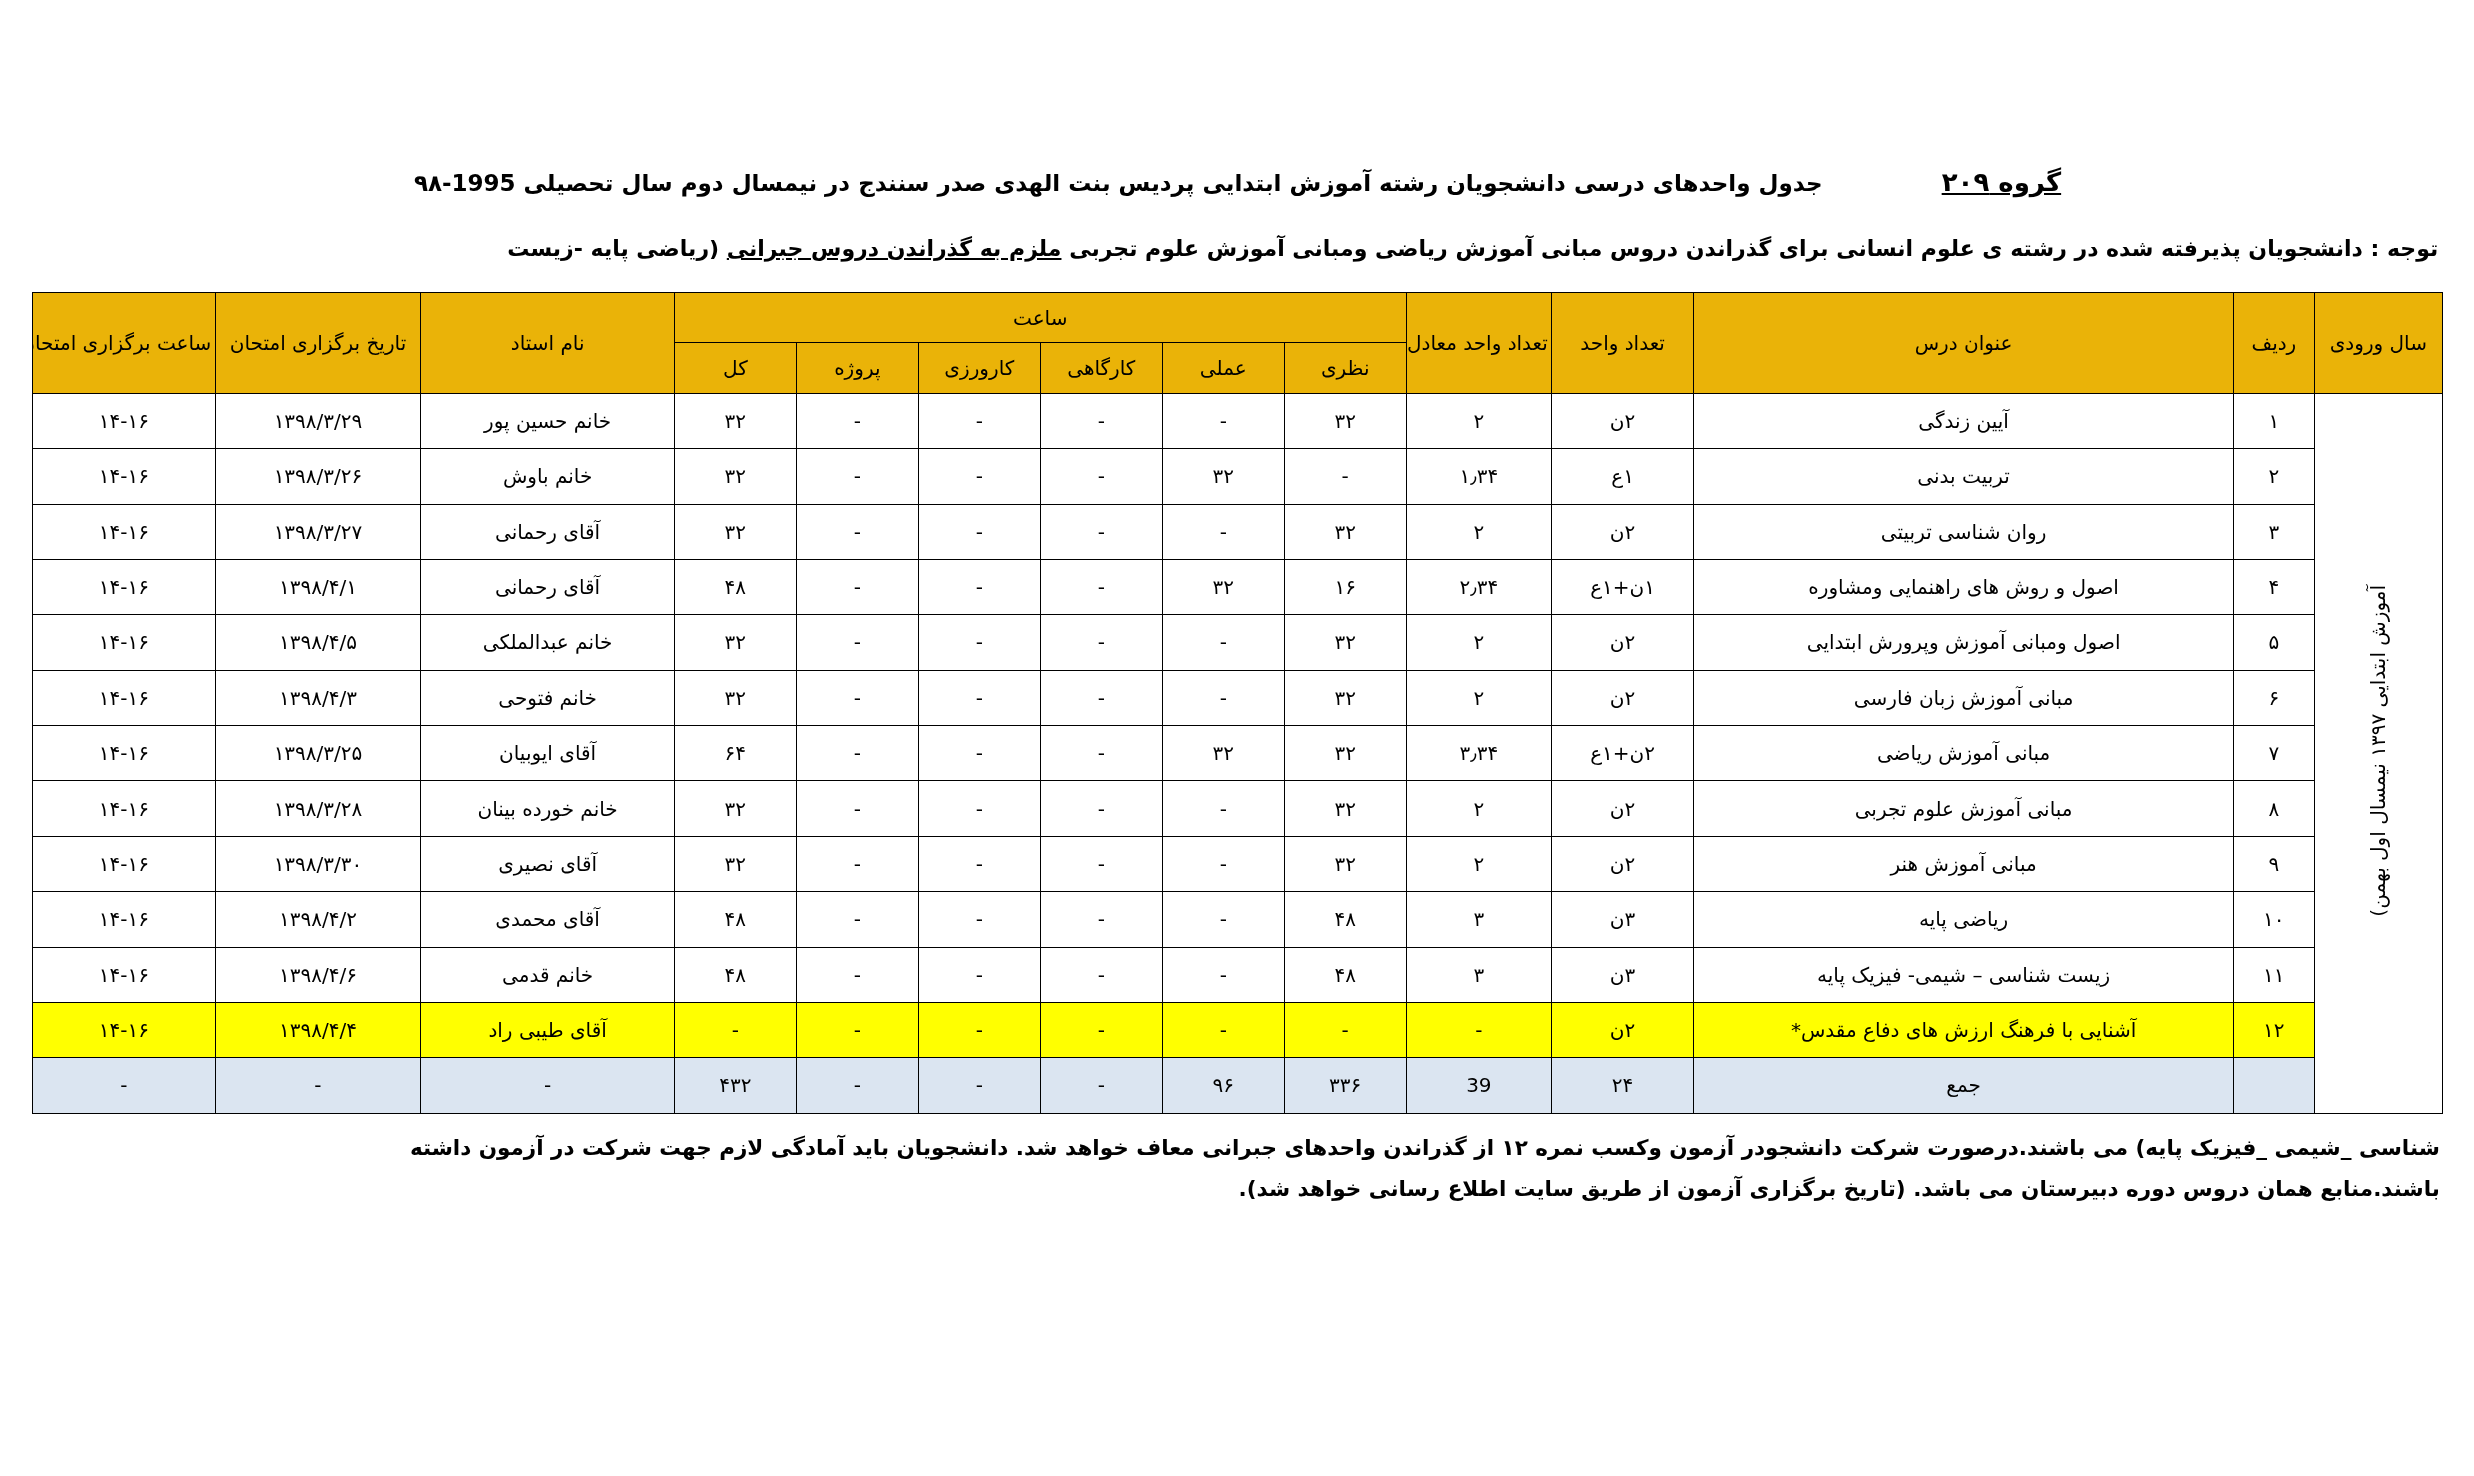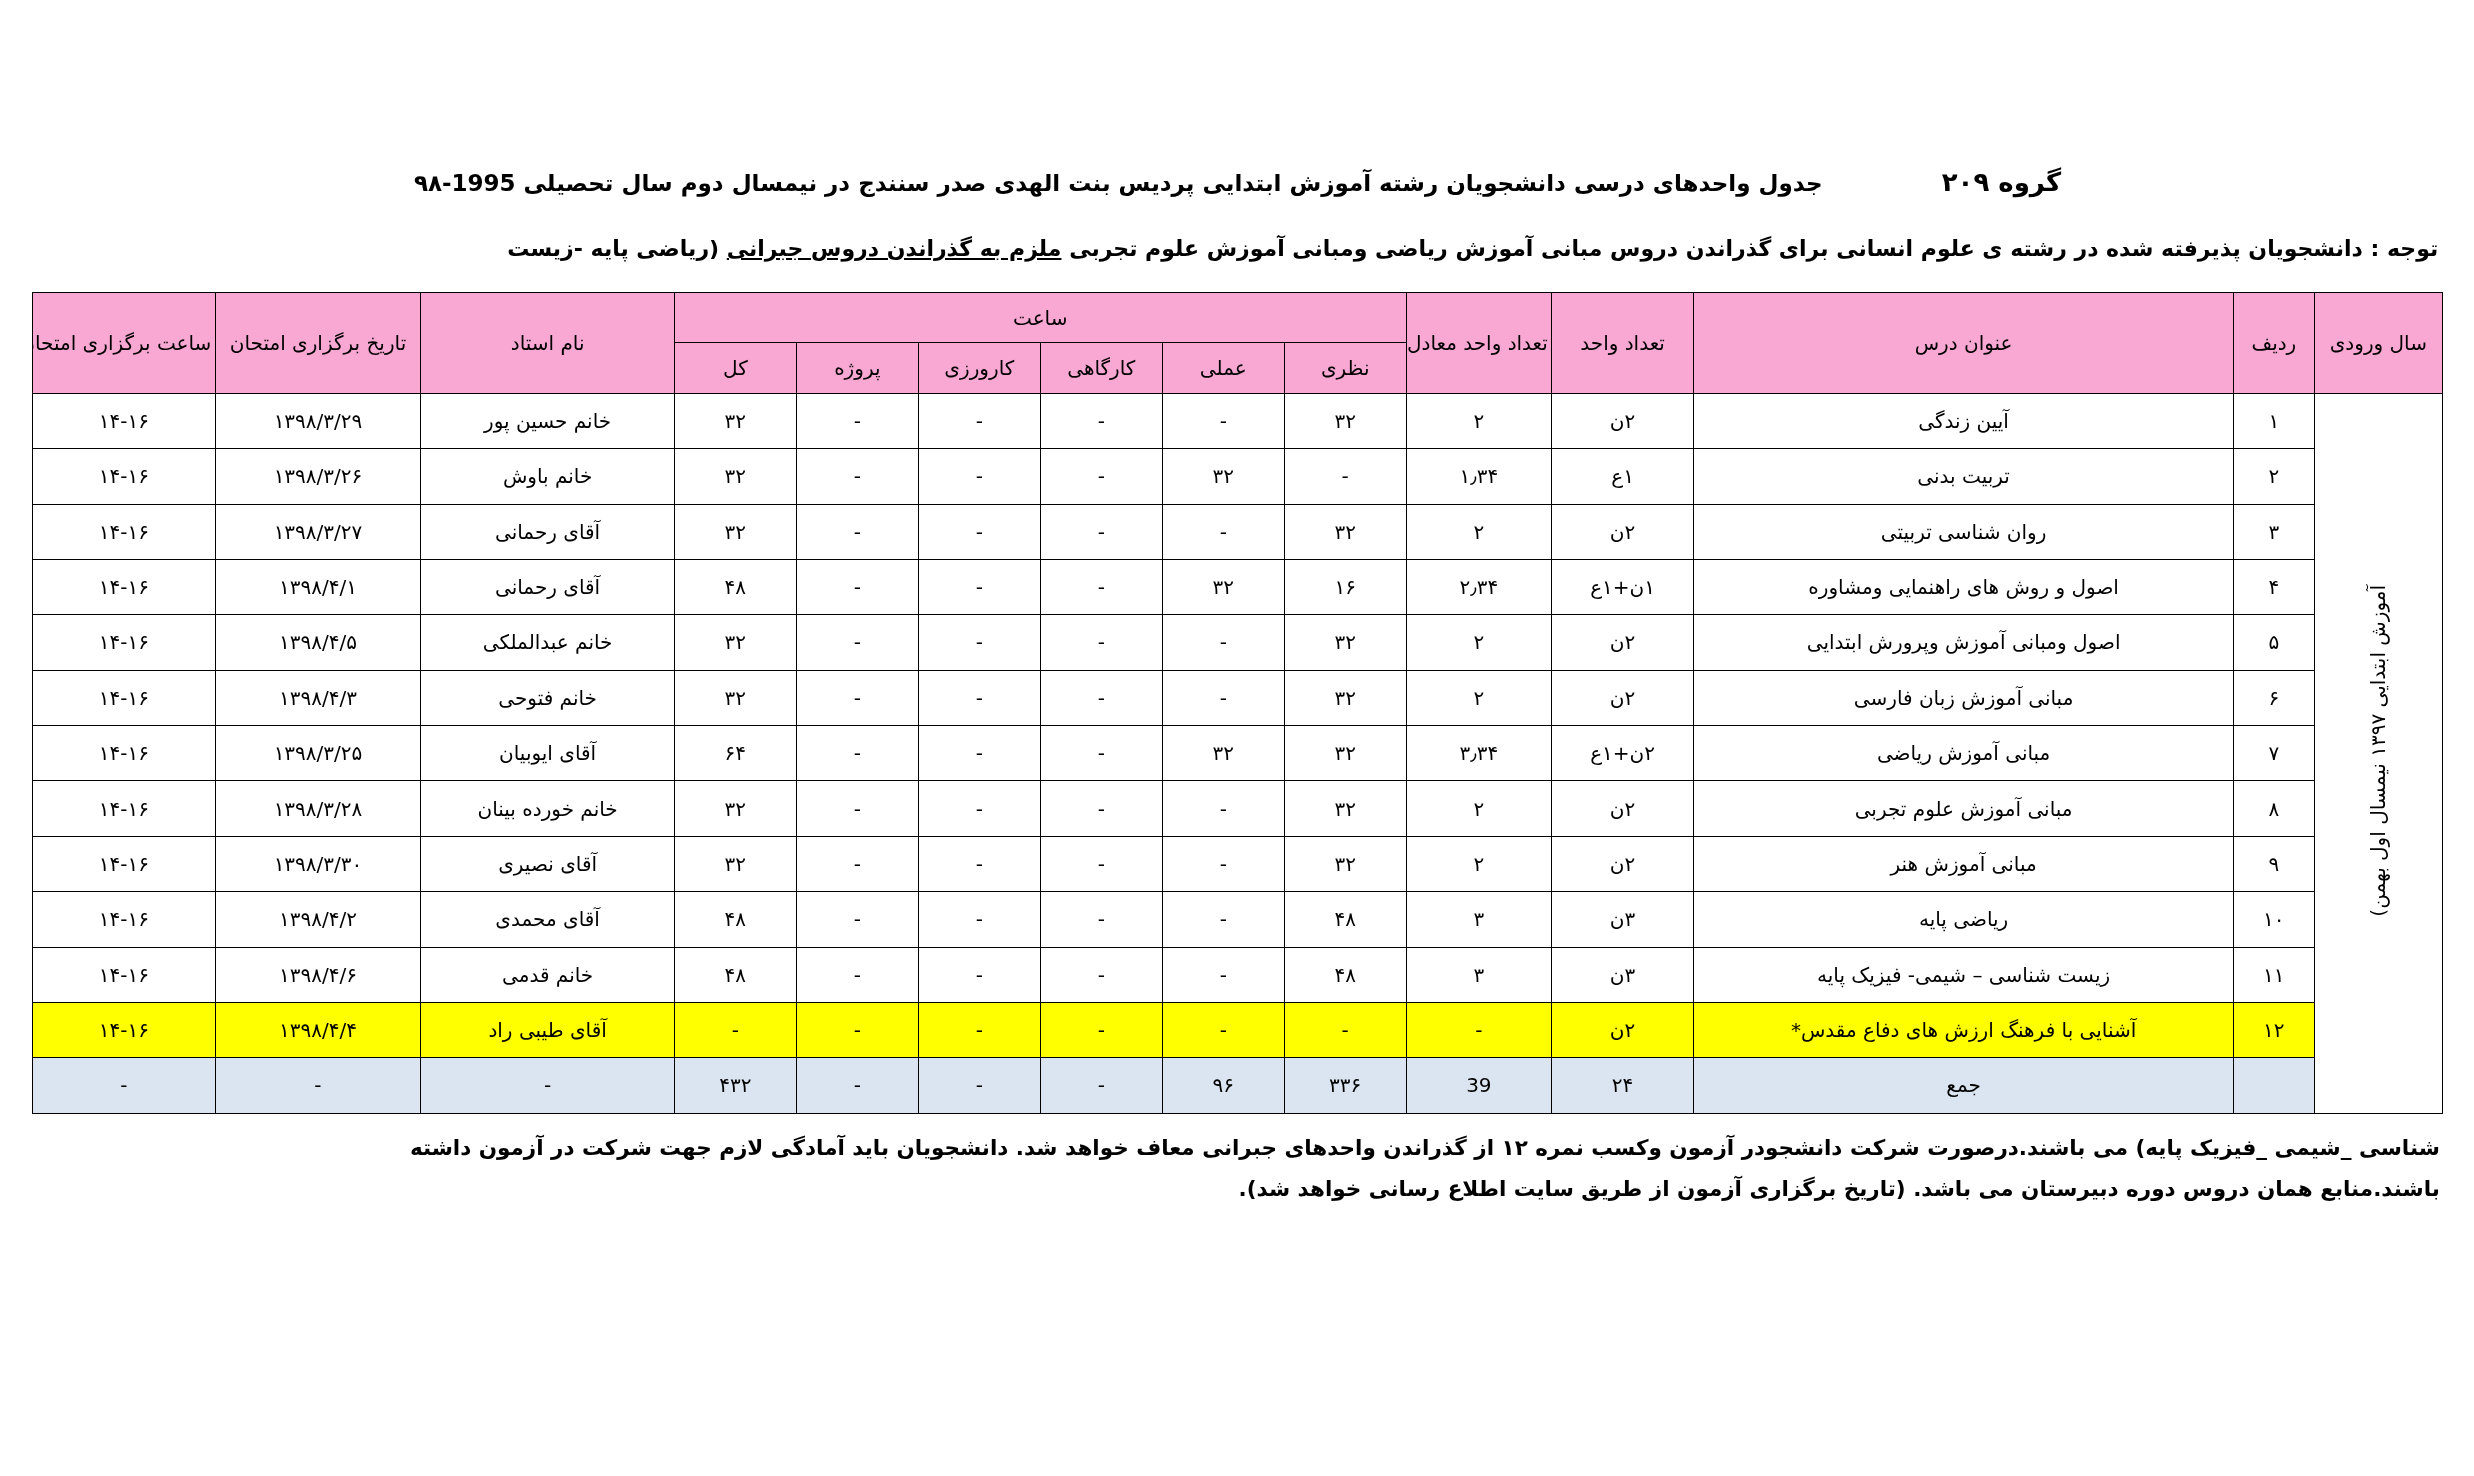--- a/index.html
+++ b/index.html
@@ -30,20 +30,21 @@
     gap: 119px;
   }
   .doc-title {
     font-size: 23px;
     font-weight: bold;
     white-space: nowrap;
   }
   .group-label {
     font-size: 26px;
     font-weight: bold;
+    text-decoration: underline;
     white-space: nowrap;
   }
   .notice {
     margin-top: 35px;
     font-size: 22px;
     font-weight: bold;
     text-align: right;
     line-height: 1.5;
     padding-right: 4.8px;
   }
@@ -60,21 +61,21 @@
   table.schedule td {
     border: 0.8px solid #000000;
     text-align: center;
     vertical-align: middle;
     padding: 7.2px 3.2px;
     font-weight: normal;
     white-space: nowrap;
     overflow: hidden;
   }
   table.schedule thead th {
-    background: #f9a8d4;
+    background: #eab308;
     font-size: 20px;
     height: 35px;
   }
   table.schedule tbody td {
     height: 40px;
   }
   .yellow td {
     background: #ffff00;
   }
   .sum-row td {

